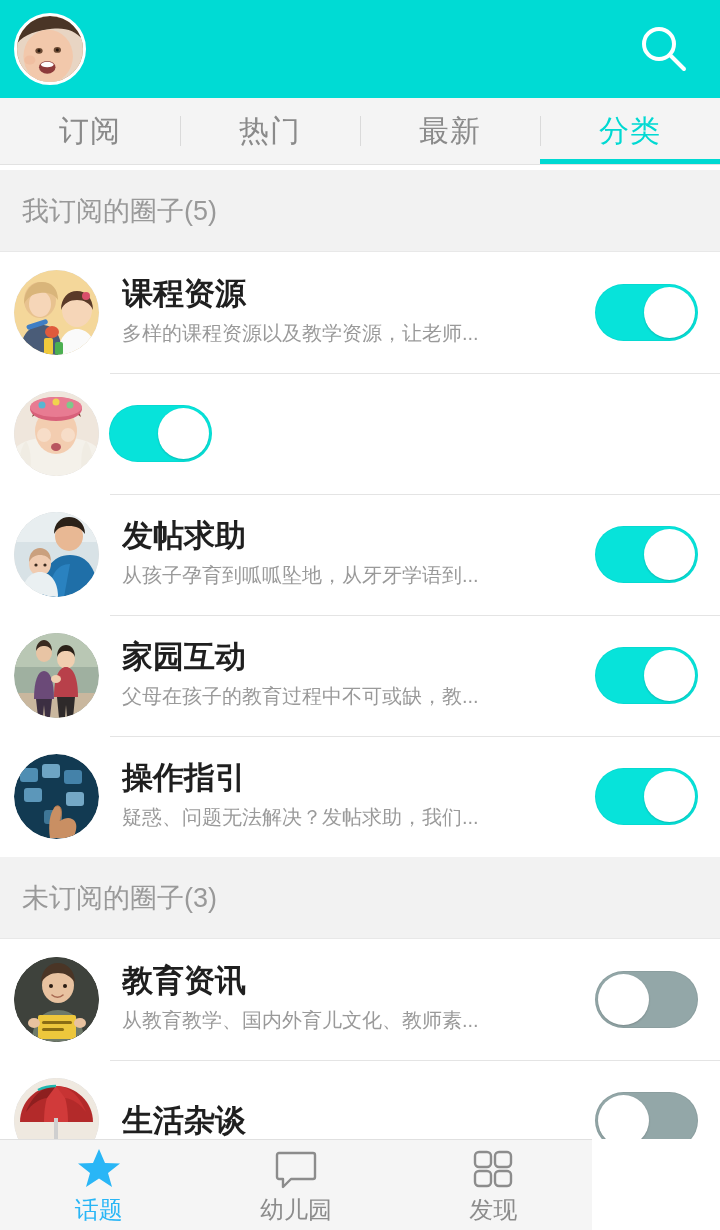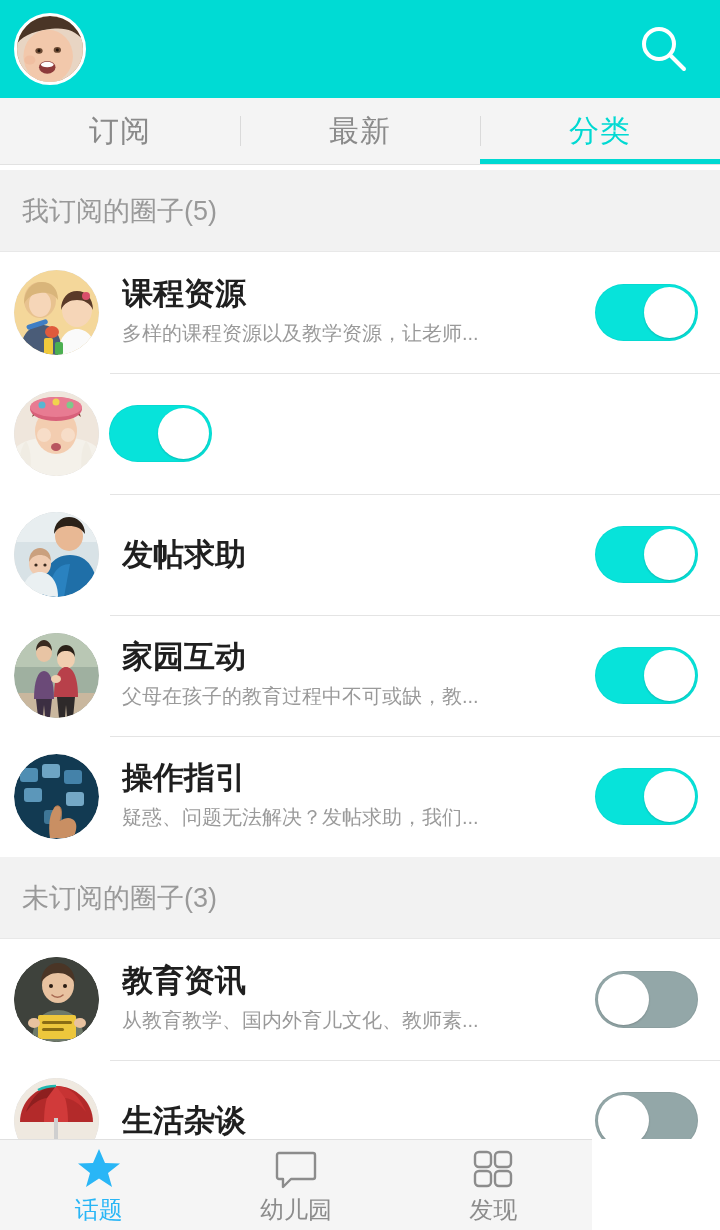--- a/index.html
+++ b/index.html
@@ -145,20 +145,23 @@
         <line x1="33" y1="33" x2="47" y2="47" stroke="#ffffff" stroke-width="4" stroke-linecap="round"></line>
       </svg>
     </div>
   </div>
 
   <div class="tabbar">
     <div class="tab">
         <span>订阅</span>
       </div>
     <div class="tab">
+        <span>热门</span>
+      </div>
+    <div class="tab">
         <span>最新</span>
       </div>
     <div class="tab active">
         <span>分类</span>
       </div>
   </div>
 
   <div class="content">
 
     <div class="section-header">
@@ -248,20 +251,21 @@
             <ellipse cx="26" cy="52" rx="11" ry="12" fill="#f0cbb0"></ellipse>
             <path d="M15 50c0-9 5-14 11-14s11 5 11 13c-3-4-6-6-11-6s-8 2-11 7Z" fill="#caa07e"></path>
             <path d="M8 85c0-16 8-25 18-25s18 9 18 25Z" fill="#eaf0f2"></path>
             <ellipse cx="22" cy="53" rx="1.6" ry="1.6" fill="#3a2a1e"></ellipse>
             <ellipse cx="31" cy="53" rx="1.6" ry="1.6" fill="#3a2a1e"></ellipse>
           </g>
         </svg>
       </div>
       <div class="row-text">
         <div class="row-title">发帖求助</div>
+        <div class="row-desc">从孩子孕育到呱呱坠地，从牙牙学语到...</div>
       </div>
       <div class="toggle on">
           <div class="knob"></div>
         </div>
     </div>
 
     <div class="row">
       <div class="row-thumb">
         <svg viewBox="0 0 85 85" width="85" height="85">
           <defs>

